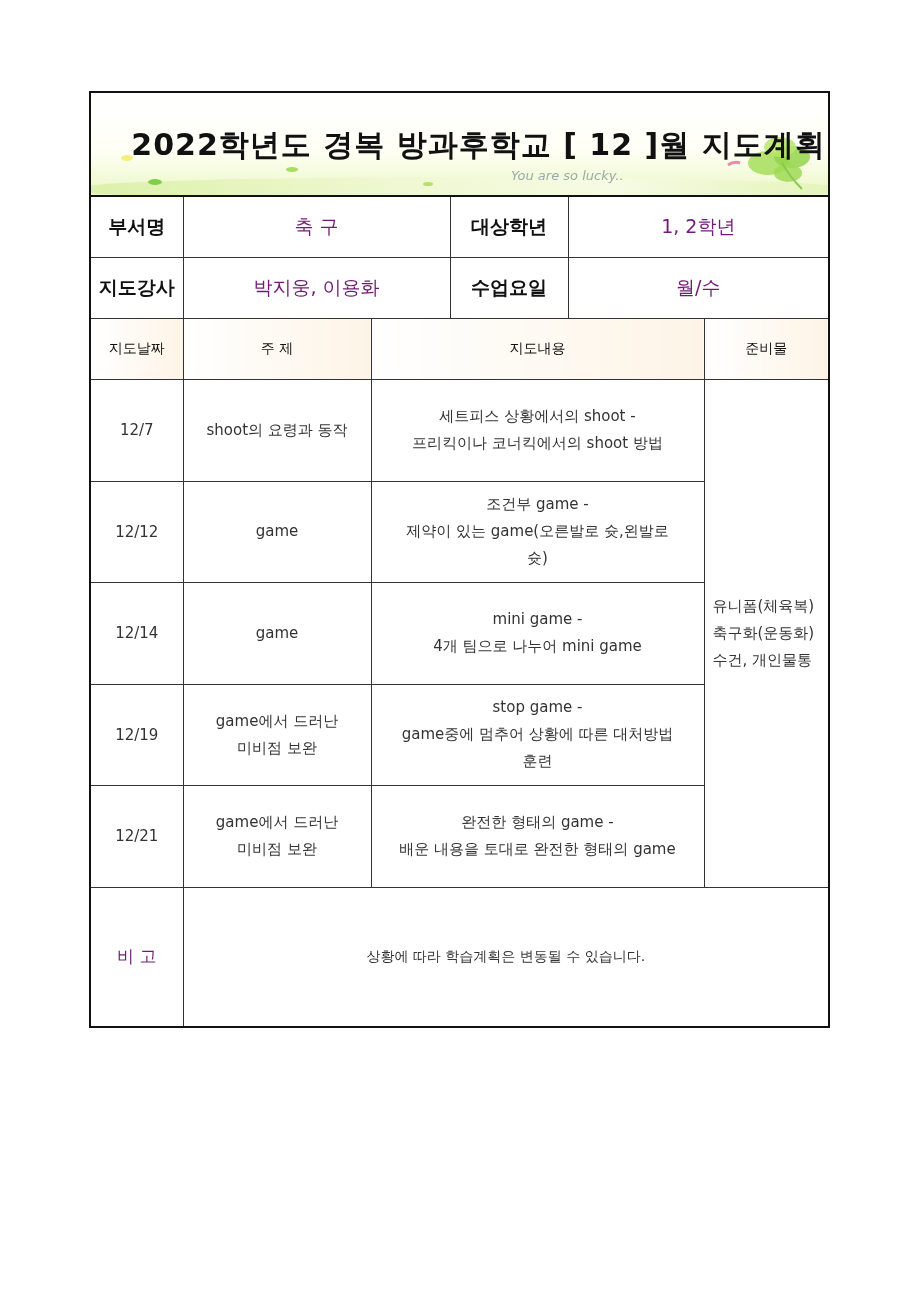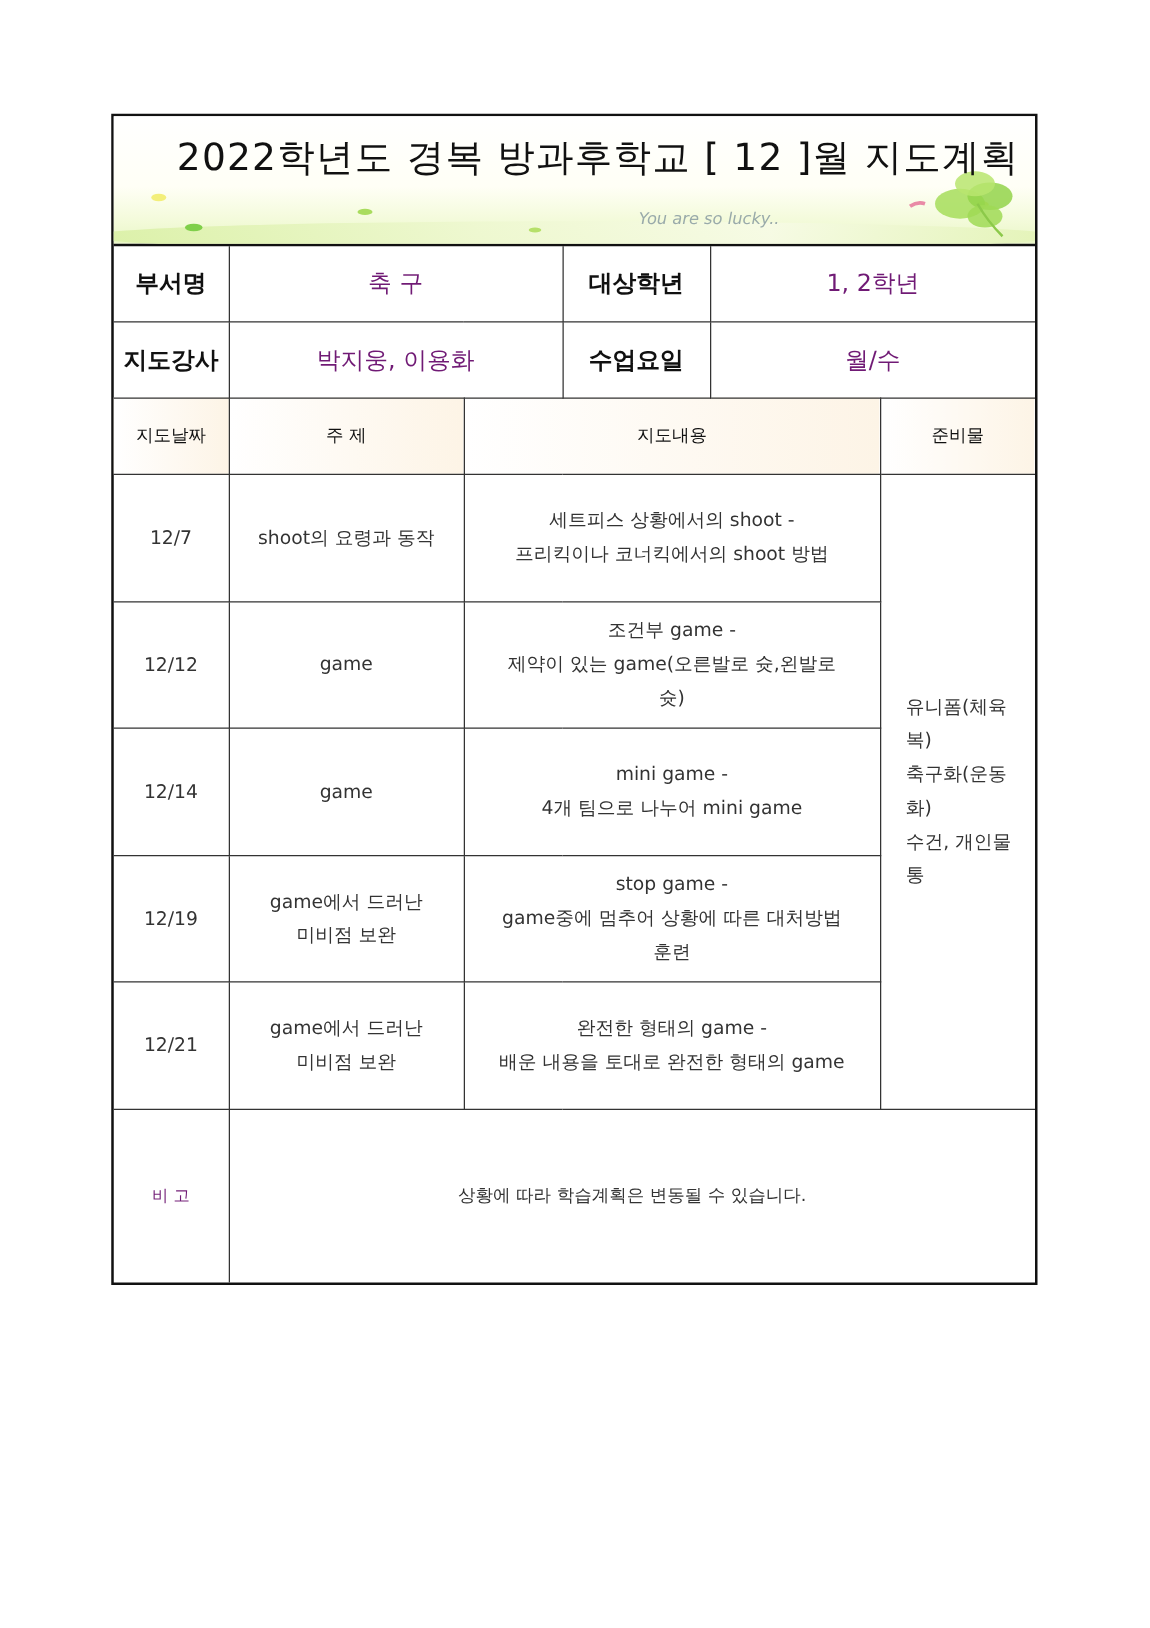--- a/index.html
+++ b/index.html
@@ -1,37 +1,37 @@
 <!DOCTYPE html>
 <html><head>
 <meta charset="utf-8">
 <style>
   html, body { margin:0; padding:0; background:#ffffff; }
   body { width:920px; height:1302px; position:relative; font-family:"DejaVu Sans","Liberation Sans",sans-serif; color:#222; }
   .sheet { position:absolute; left:89px; top:91px; width:741px; border:2px solid #111; box-sizing:border-box; }
   .banner { position:relative; height:102px; border-bottom:2px solid #111; overflow:hidden;
     background: linear-gradient(180deg, #ffffff 0%, #fffff6 55%, #f4fbdc 80%, #e9f6c6 100%); }
-  .banner .title { position:absolute; left:0; right:0; top:13px; text-align:center; font-size:30px; font-weight:normal; color:#111; letter-spacing:1px; white-space:nowrap;padding-left:38px; }
+  .banner .title { position:absolute; left:0; right:0; top:32px; text-align:center; font-size:30px; font-weight:bold; color:#111; letter-spacing:1px; white-space:nowrap;padding-left:38px; }
   .banner .wave { position:absolute; left:-20px; right:-20px; height:24px; bottom:-6px; border-radius:50%;
     background: linear-gradient(90deg, #d9f0a4, #eef8d0 40%, #f7fbe6 70%, #e2f3b4); opacity:.9; }
   .dot { position:absolute; border-radius:50%; }
   .clover { position:absolute; right:10px; top:38px; width:110px; height:60px; }
   .lucky { position:absolute; left:420px; bottom:12px; font-size:13px; color:#9aa; font-style:italic; }
   table { border-collapse:collapse; width:100%; table-layout:fixed; }
   td { border:1px solid #333; text-align:center; vertical-align:middle; padding:0 4px; box-sizing:border-box; }
   tr:first-child td { border-top:none;text-align:center; }
   td:first-child { border-left:none; }
   td:last-child { border-right:none; }
   tr:last-child td { border-bottom:none; }
   .lbl { font-size:19px; font-weight:bold; color:#111; }
   .val { font-size:19px; color:#701a75; }
   .hdr { font-size:14px; font-weight:normal; color:#111; background:linear-gradient(90deg,#ffffff 0%, #fdf4e6 100%); }
   .cell { font-size:15px; color:#333; line-height:27px; }
   .date { font-size:15px; color:#333; }
-  .prep { font-size:15px; color:#333; line-height:27px; text-align:left; padding-left:20px; }
+  .prep { font-size:15px; color:#333; line-height:27px; text-align:left; padding-left:8px; }
   .memo { font-size:14px; color:#333; }
 </style>
 </head>
 <body>
 
 <div class="sheet">
   <div class="banner">
     <div class="wave"></div>
     <div class="dot" style="left:30px;top:62px;width:12px;height:6px;background:#f3ef7a;"></div>
     <div class="dot" style="left:57px;top:86px;width:14px;height:6px;background:#7fcf4a;"></div>
@@ -133,18 +133,18 @@
         <div>game에서 드러난</div>
             <div>미비점 보완</div>
       </td>
       <td class="cell" colspan="3">
         <div>완전한 형태의 game -</div>
             <div>배운 내용을 토대로 완전한 형태의 game</div>
       </td>
     </tr>
 
     <tr style="height:139px">
-      <td class="val" style="font-size:13px;">비 고</td>
+      <td class="val" style="font-size:17px;">비 고</td>
       <td class="memo" colspan="5">상황에 따라 학습계획은 변동될 수 있습니다.</td>
     </tr>
   </tbody>
     </table>
 </div>
 
 </body></html>

